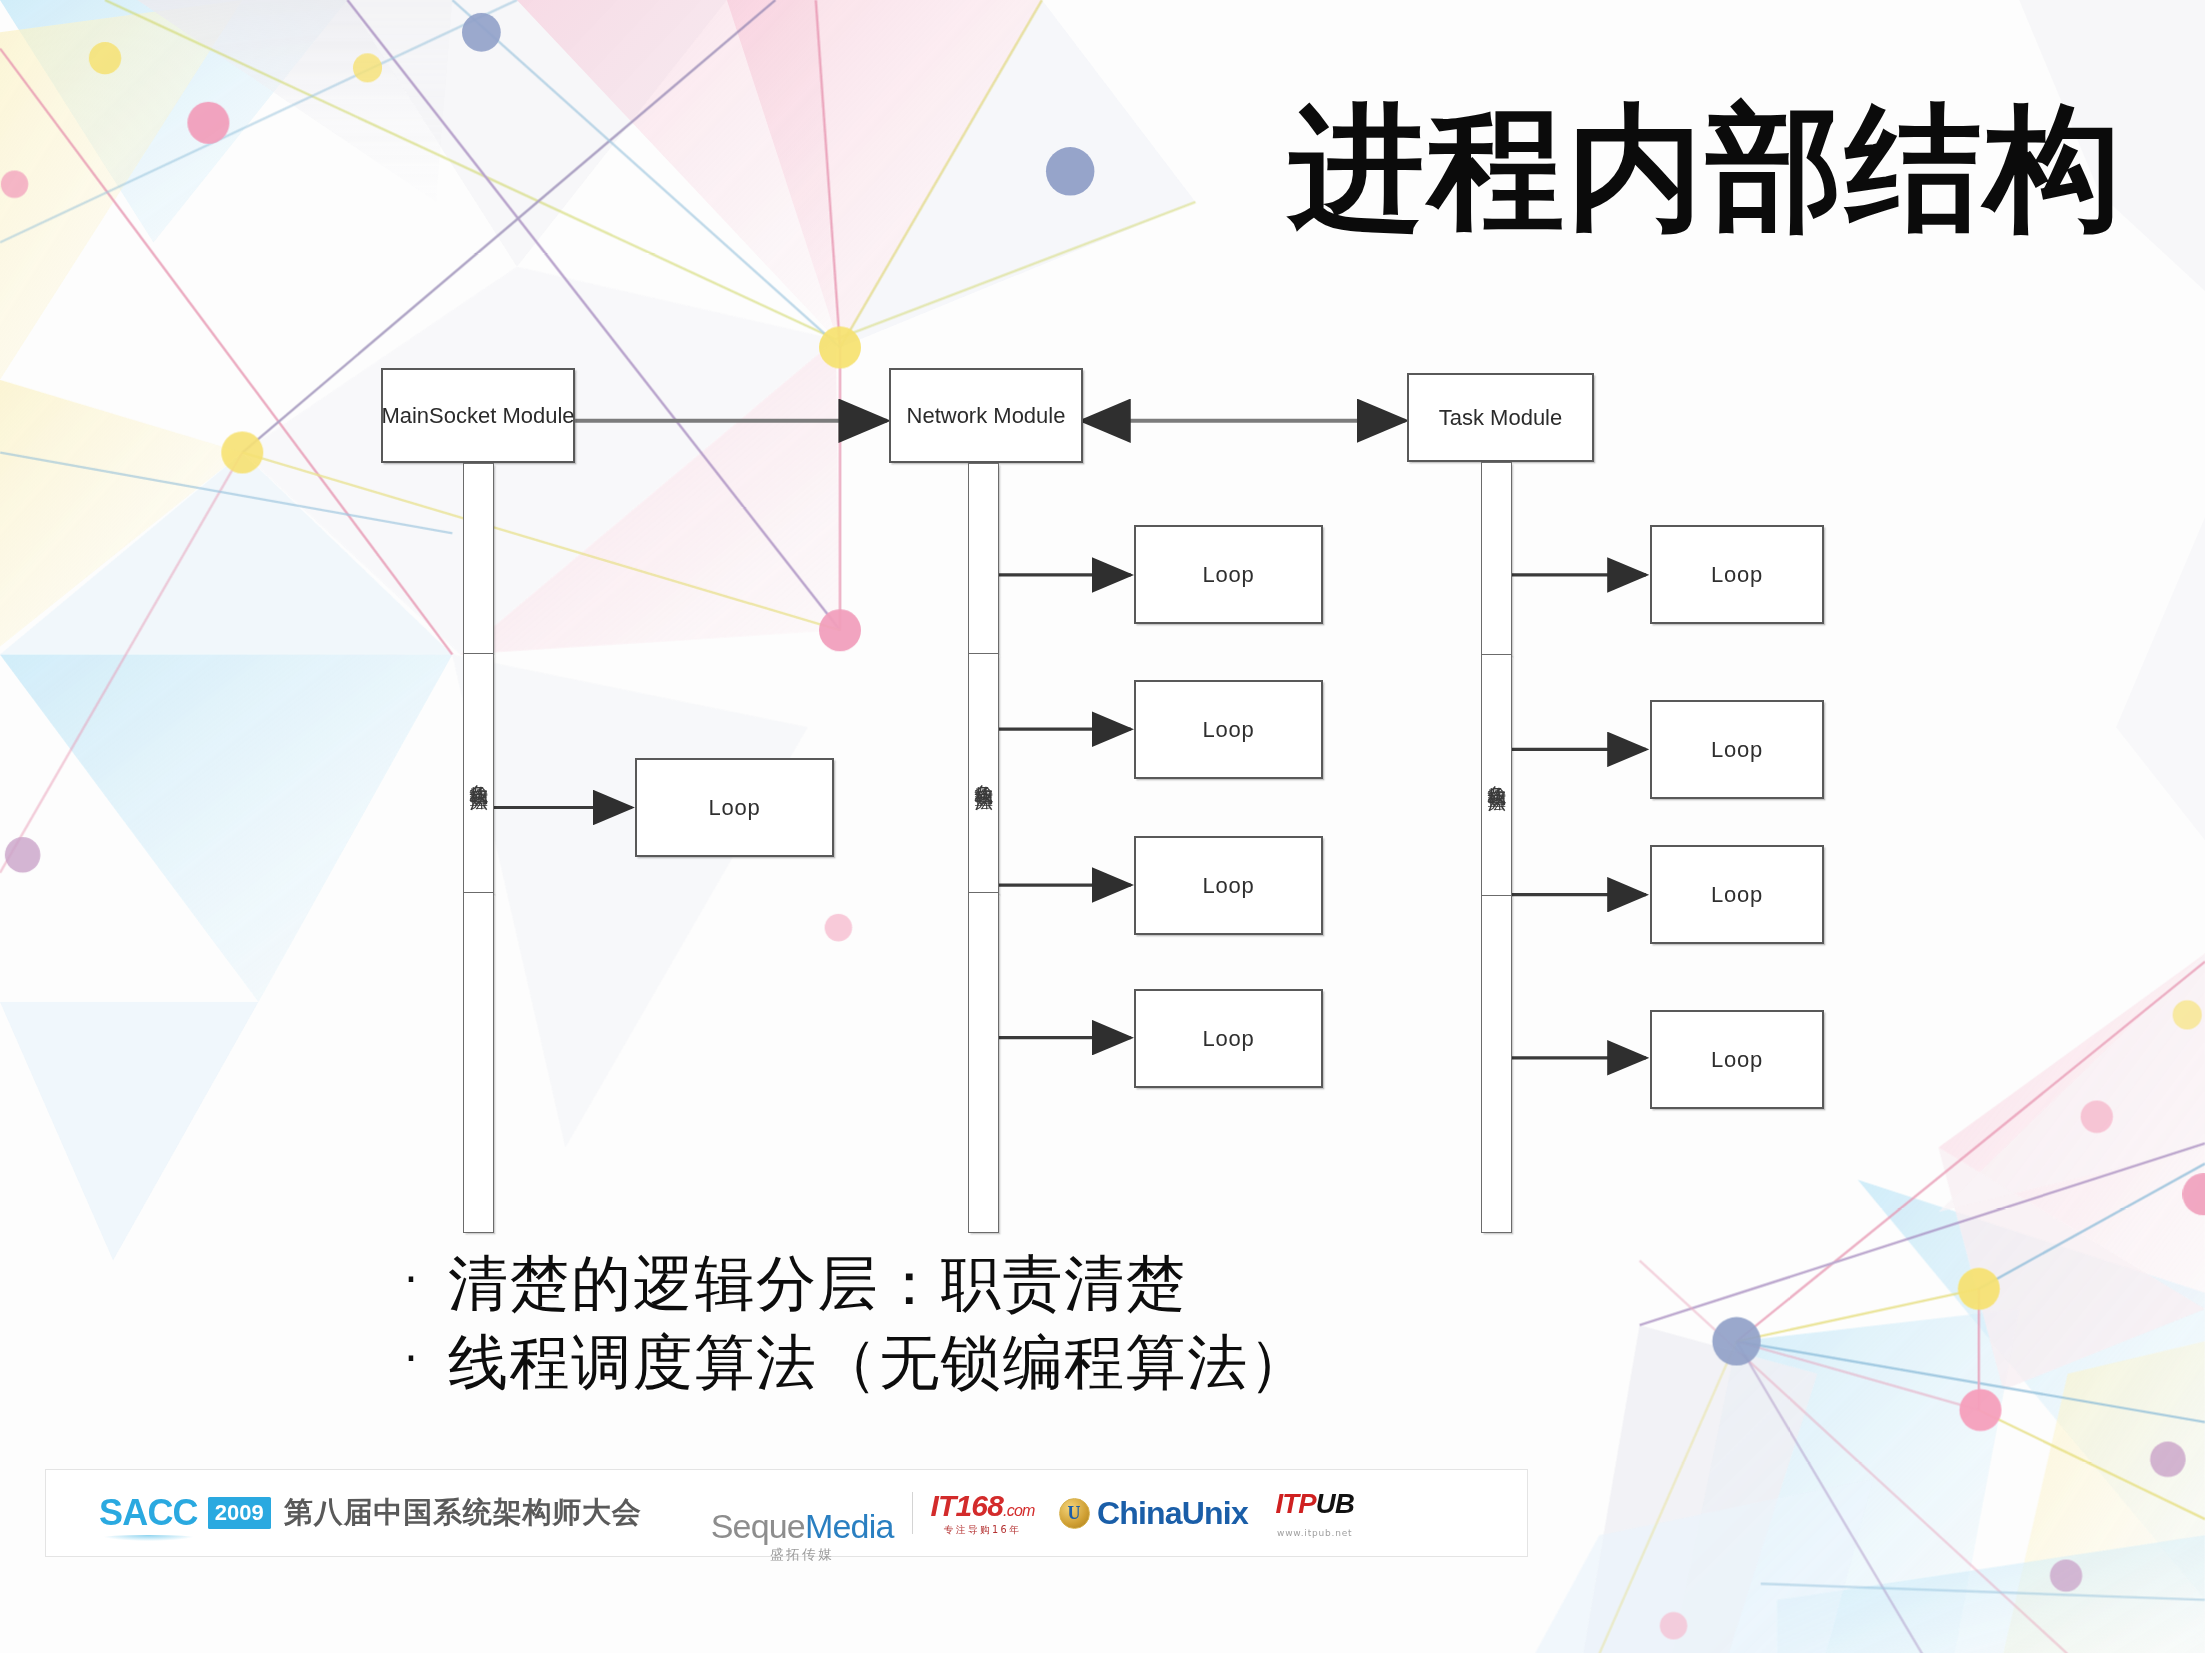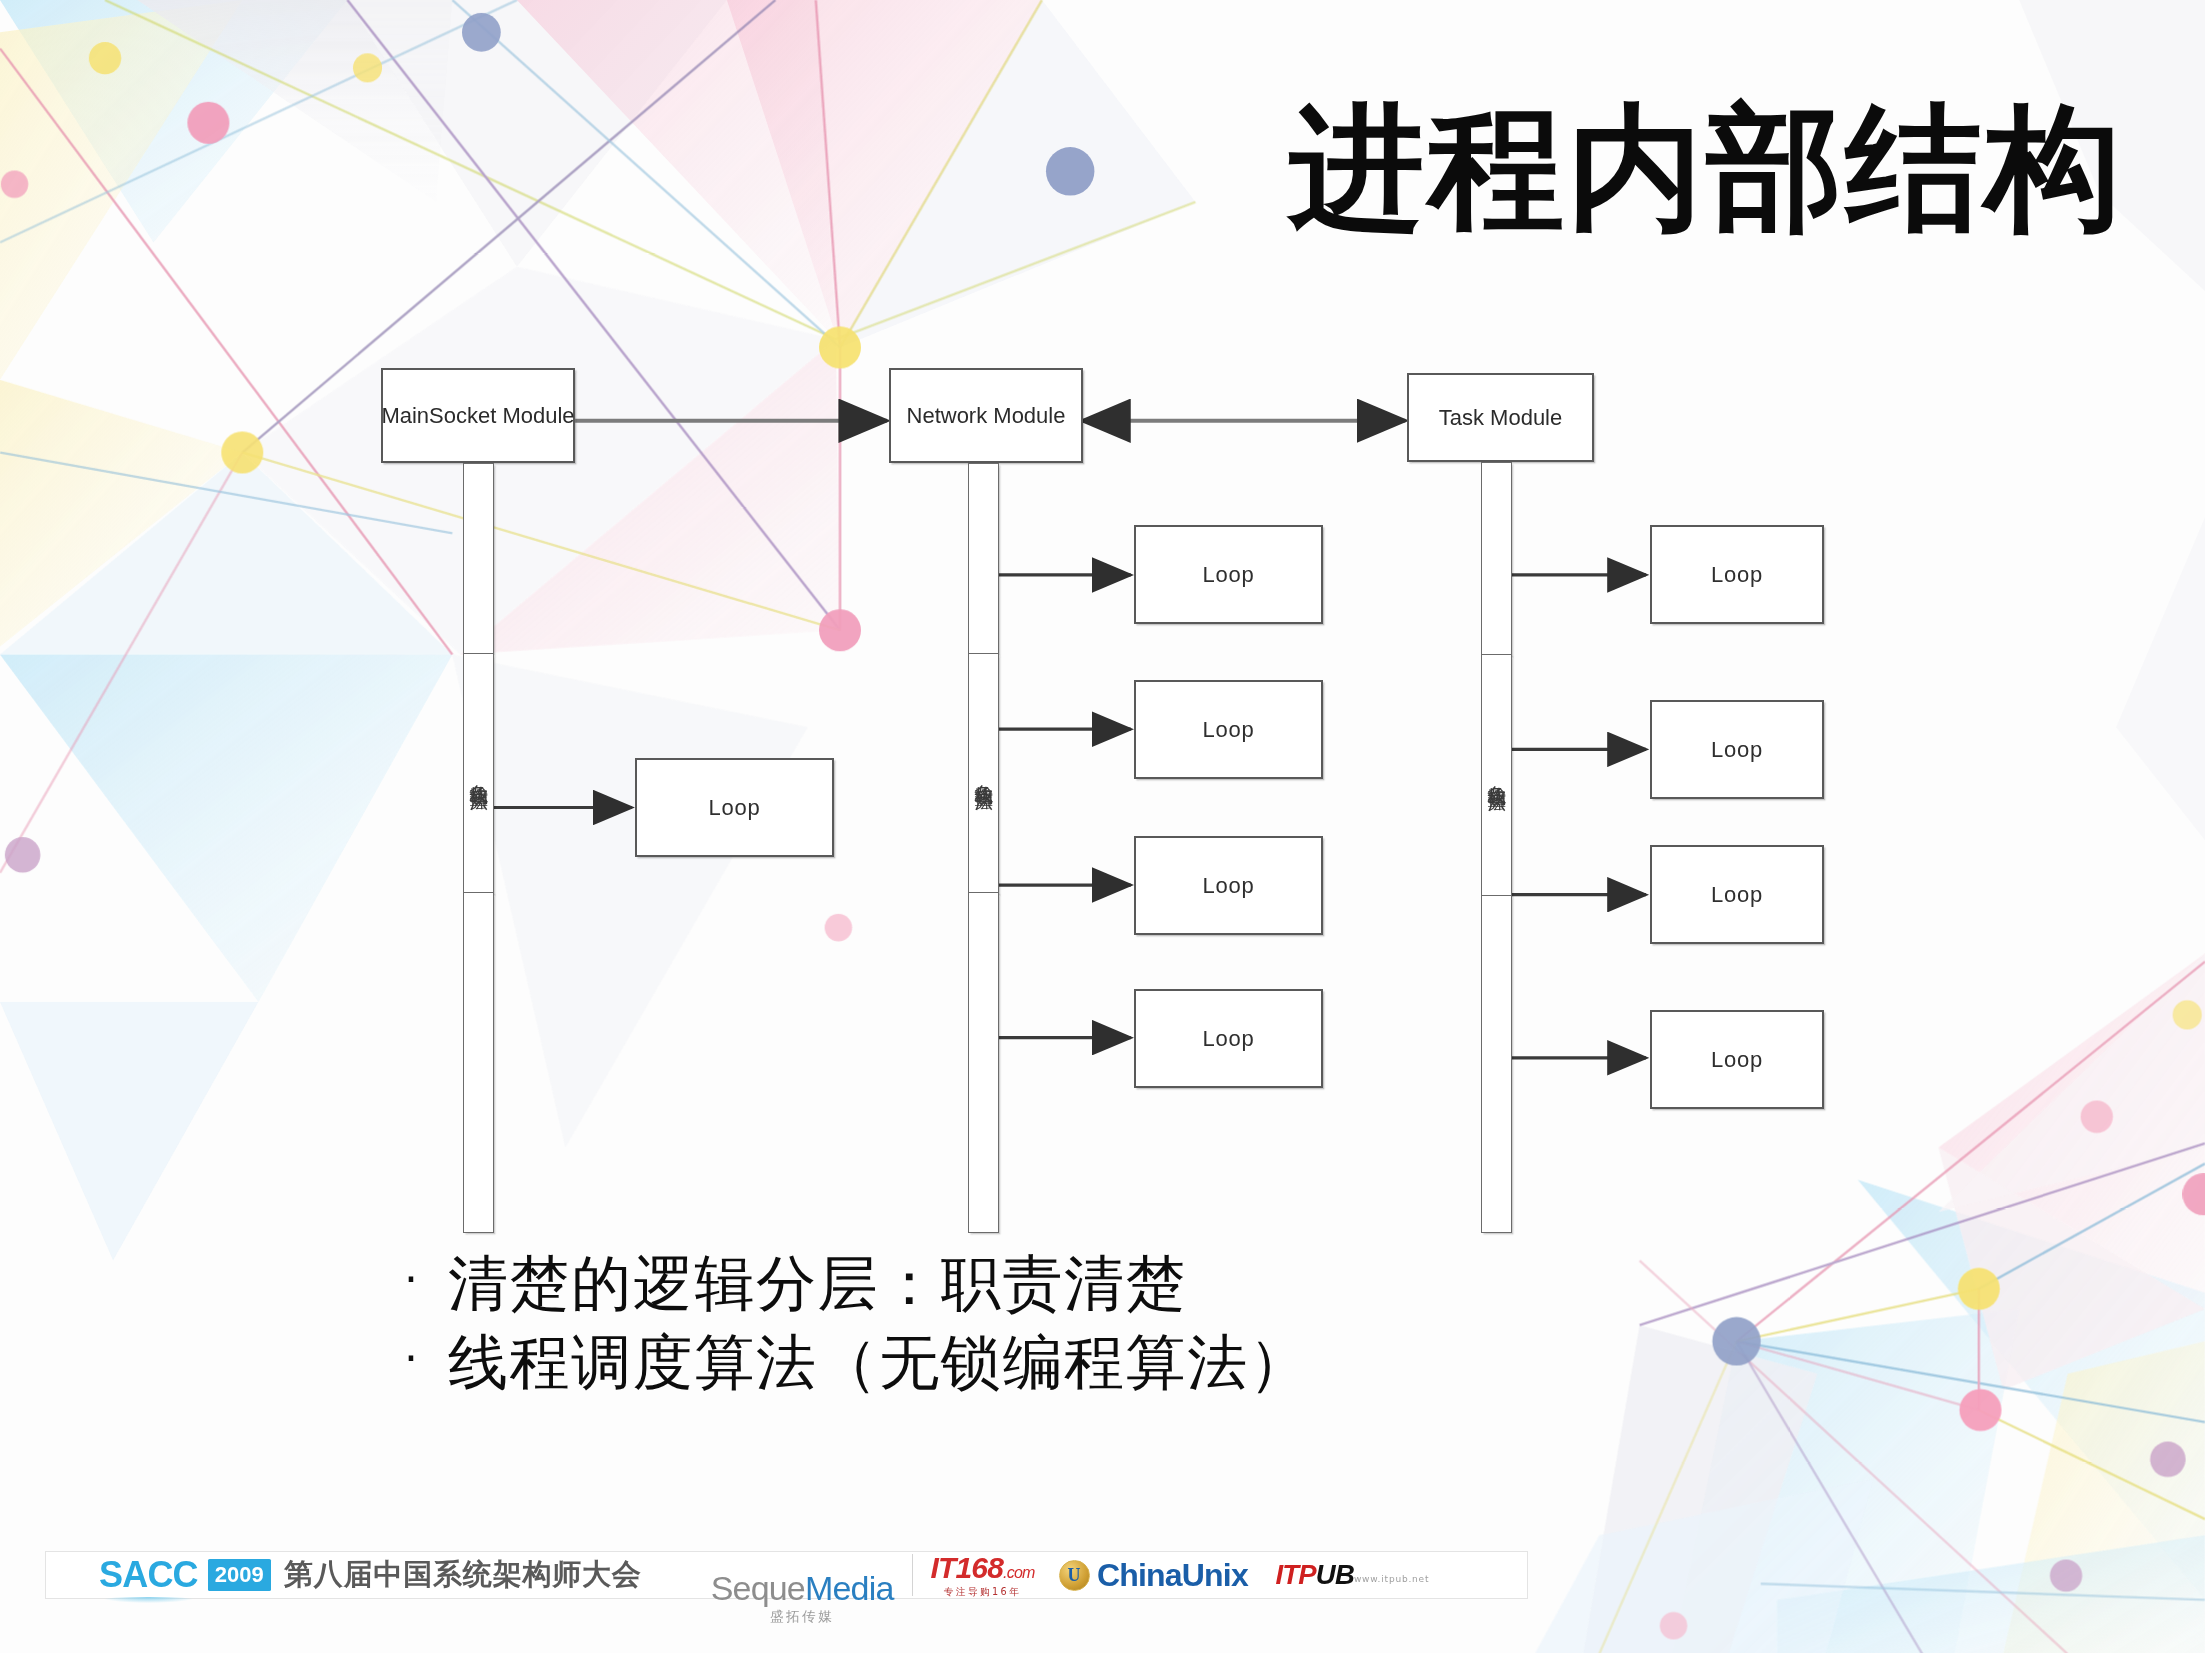--- a/index.html
+++ b/index.html
@@ -86,22 +86,22 @@
     letter-spacing:1.6px;
     white-space:nowrap;
   }
   .bullet .dot{
     display:inline-block;width:44px;flex:0 0 44px;
     font-size:44px;line-height:1.62;
   }
 
   
   .footer{
-    position:absolute;left:45px;top:1551px;
-    width:1483px;height:48px;
+    position:absolute;left:45px;top:1469px;
+    width:1483px;height:88px;
     border:0.8px solid #e4e4e4;
     background:rgba(255,255,255,0.86);
     display:flex;align-items:center;
     box-sizing:border-box;
   }
   .sacc-logo{display:flex;align-items:center;margin-left:53px;}
   .sacc-word{
     font-family:"Liberation Sans","DejaVu Sans",sans-serif;
     font-size:36px;font-weight:700;color:#2aa9e0;letter-spacing:-0.8px;
     position:relative;
@@ -149,21 +149,21 @@
     display:flex;align-items:center;justify-content:center;
     color:#1a5ea8;font-weight:700;font-size:18px;
     font-family:"Liberation Serif","DejaVu Serif",serif;
     border:1.6px solid #d8b350;box-sizing:border-box;
   }
   .cunix-text{
     margin-left:7.3px;
     font-family:"Liberation Sans","DejaVu Sans",sans-serif;
     font-size:32px;font-weight:700;color:#1a5ea8;letter-spacing:-0.8px;
   }
-  .itpub{display:flex;flex-direction:row;align-items:center;margin-left:27.5px;}
+  .itpub{display:flex;flex-direction:column;align-items:center;margin-left:27.5px;}
   .itpub-main{
     font-family:"Liberation Sans","DejaVu Sans",sans-serif;
     font-size:27.5px;font-weight:700;font-style:italic;color:#111;letter-spacing:-0.8px;
   }
   .itpub-main .r{color:#cf2020;}
   .itpub-sub{font-size:9px;color:#a0a0a0;letter-spacing:0.8px;margin-top:8px;font-family:"DejaVu Sans",sans-serif;}
 </style>
 </head>
 <body>
 

